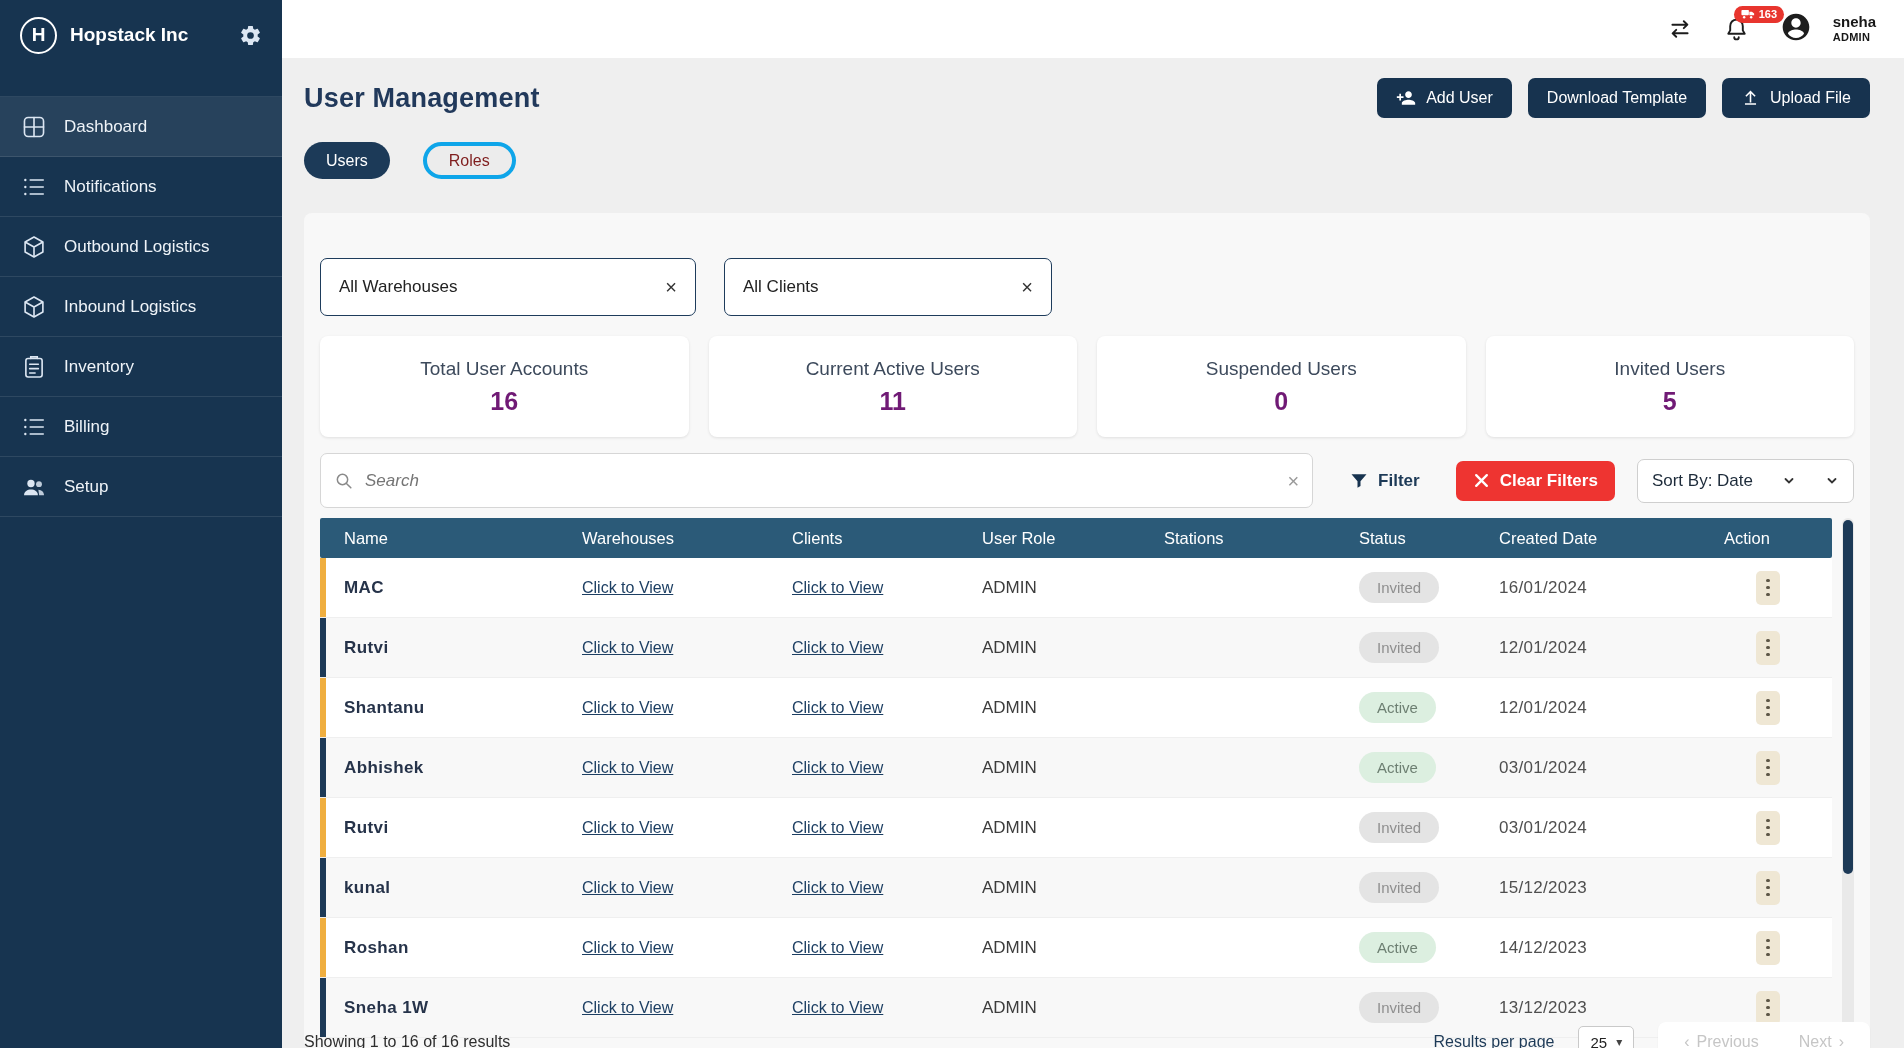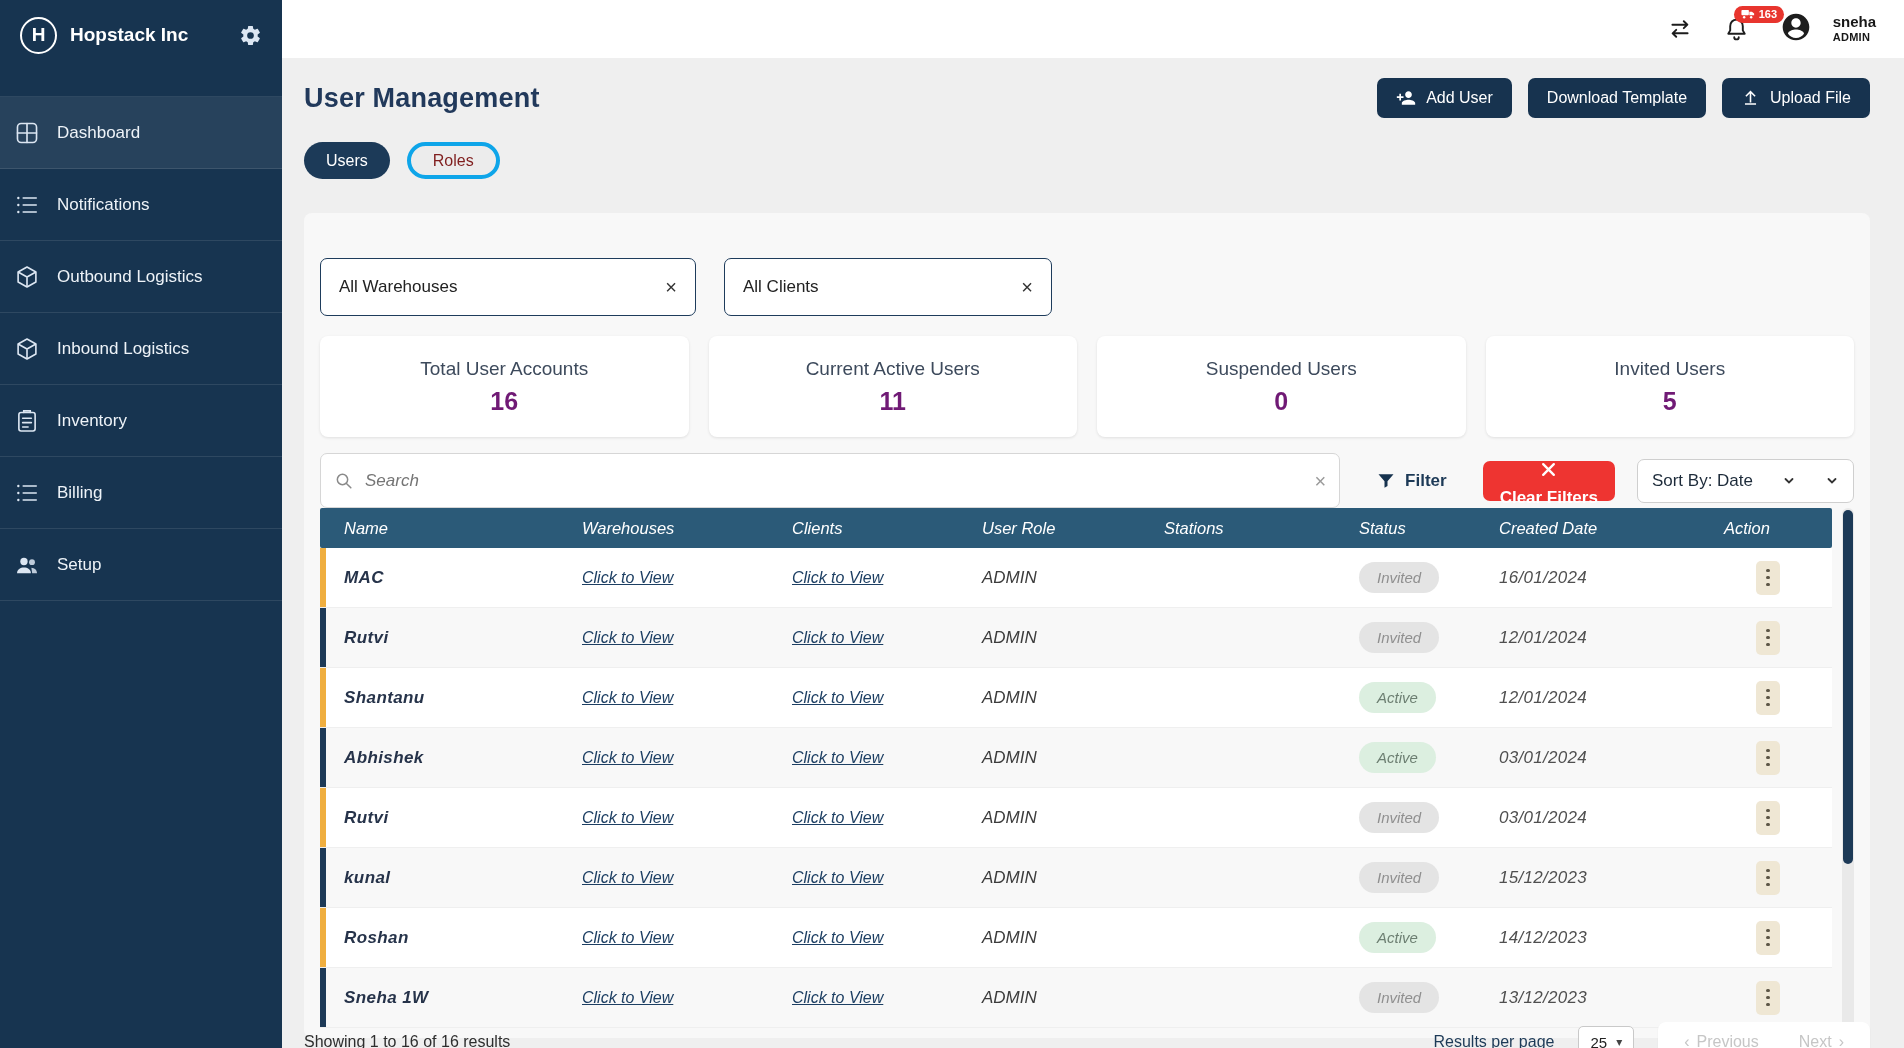--- a/index.html
+++ b/index.html
@@ -8,21 +8,21 @@
        font-family:"Liberation Sans","DejaVu Sans",sans-serif;}
 
   
   .sidebar{position:absolute;left:0;top:0;width:282px;height:100%;background:#173450;}
   .brand-row{display:flex;align-items:center;gap:13px;height:70px;padding:0 20px;}
   .logo-circle{width:37px;height:37px;border:2.5px solid #fff;border-radius:50%;
     display:flex;align-items:center;justify-content:center;color:#fff;font-weight:700;font-size:19px;flex:none;}
   .brand-name{color:#fff;font-size:19px;font-weight:700;flex:1;}
   .gear-btn{background:none;border:none;padding:0;cursor:pointer;display:flex;}
   .nav{margin-top:26px;border-top:1px solid rgba(255,255,255,.10);}
-  .nav-item{display:flex;align-items:center;gap:17px;height:72px;padding:0 14px;
+  .nav-item{display:flex;align-items:center;gap:17px;height:60px;padding:0 21px;
     border-bottom:1px solid rgba(255,255,255,.10);color:#eef3f8;font-size:17px;cursor:pointer;}
   .nav-item.active{background:rgba(255,255,255,.07);}
   .nav-ic{display:flex;flex:none;}
 
   
   .topbar{position:absolute;left:282px;top:0;right:0;height:58px;background:#fff;
     display:flex;align-items:center;justify-content:flex-end;gap:30px;padding-right:28px;}
   .icon-btn{background:none;border:none;padding:0;cursor:pointer;display:flex;}
   .bell-wrap{position:relative;}
   .notif-badge{position:absolute;top:-10px;left:11px;background:#e8352e;color:#fff;font-size:11px;
@@ -33,21 +33,21 @@
   .user-role{font-size:11px;color:#171717;font-weight:600;letter-spacing:.3px;}
 
   
   .content{position:absolute;left:282px;top:58px;right:0;bottom:0;padding:0 34px 0 22px;}
   .title-row{display:flex;align-items:center;justify-content:space-between;margin-top:20px;}
   .page-title{font-size:27px;font-weight:700;color:#21395b;letter-spacing:.2px;}
   .action-buttons{display:flex;gap:16px;}
   .btn-navy{display:flex;align-items:center;gap:10px;background:#17334f;color:#fff;font-size:16px;
     font-weight:500;height:40px;padding:0 19px;border-radius:7px;border:none;cursor:pointer;font-family:inherit;}
 
-  .tabs{display:flex;gap:17px;margin-top:24px;}
+  .tabs{display:flex;gap:33px;margin-top:24px;}
   .tab{height:37px;padding:0 22px;border-radius:19px;display:flex;align-items:center;font-size:16px;cursor:pointer;border:none;font-family:inherit;}
   .tab.active{background:#1c3a58;color:#fff;}
   .tab.inactive{background:#ececec;color:#7f1d1d;border:4px solid #0ea5e9;}
 
   .panel{margin-top:34px;background:#f8f8f8;border-radius:8px;padding:16px 16px 10px 16px;}
 
   .filter-row{display:flex;gap:28px;}
   .filter-box{display:flex;align-items:center;justify-content:space-between;background:#fff;
     border:1.6px solid #1e3c5c;border-radius:7px;height:58px;padding:0 18px;font-size:17px;color:#222;cursor:pointer;margin-top:29px;}
   .filter-box.warehouses{width:376px;}
@@ -63,26 +63,26 @@
   .search-row{display:flex;align-items:center;gap:22px;margin-top:16px;}
   .search-box{position:relative;flex:1;height:55px;}
   .search-input{width:100%;height:100%;border:1px solid #d6d6d6;border-radius:7px;background:#fff;
     padding:0 40px 0 44px;font-size:17px;font-style:italic;color:#444;font-family:inherit;outline:none;}
   .search-icon{position:absolute;left:14px;top:50%;transform:translateY(-50%);display:flex;}
   .search-clear{position:absolute;right:14px;top:50%;transform:translateY(-50%);color:#9a9a9a;
     font-size:20px;cursor:pointer;line-height:1;}
   .filter-btn{display:flex;align-items:center;gap:9px;height:44px;padding:0 14px;background:transparent;
     border:none;color:#1d3a57;font-size:17px;font-weight:600;cursor:pointer;font-family:inherit;}
   .clear-btn{display:flex;align-items:center;gap:10px;height:40px;padding:0 17px;background:#ee3431;
-    border:none;border-radius:7px;color:#fff;font-size:17px;font-weight:600;cursor:pointer;font-family:inherit;flex-direction:column;}
+    border:none;border-radius:7px;color:#fff;font-size:17px;font-weight:600;cursor:pointer;font-family:inherit;}
   .sort-btn{display:flex;align-items:center;gap:29px;height:44px;padding:0 14px;background:#fff;
     border:1px solid #cfcfcf;border-radius:7px;color:#1d2b3a;font-size:17px;cursor:pointer;font-family:inherit;}
 
   
-  .table-wrap{position:relative;margin-top:0;padding-right:22px;font-style:italic;}
+  .table-wrap{position:relative;margin-top:10px;padding-right:22px;}
   .thead,.trow{display:grid;grid-template-columns:260px 210px 190px 182px 195px 140px 225px 1fr;align-items:center;}
   .thead{background:#2b5a78;color:#fff;height:40px;font-size:16.5px;font-weight:500;border-radius:2px;}
   .th{padding-left:2px;}
   .th.first{padding-left:24px;}
   .tbody{background:#fff;}
   .trow{position:relative;height:60px;border-bottom:1px solid #efefef;background:#fff;}
   .trow:nth-child(even){background:#f8f8f8;}
   .accent{position:absolute;left:0;top:0;bottom:0;width:6px;}
   .accent-yellow{background:#efae3f;}
   .accent-navy{background:#1d3a57;}

